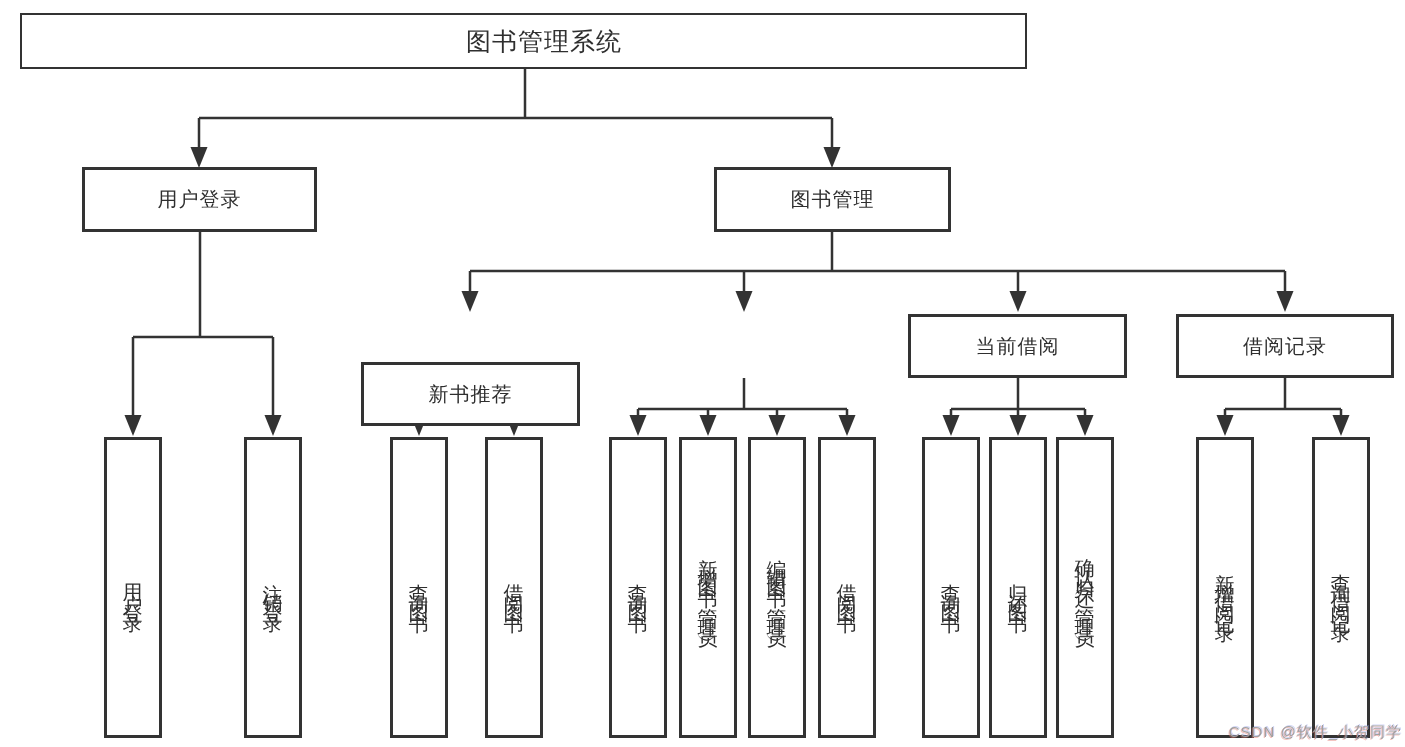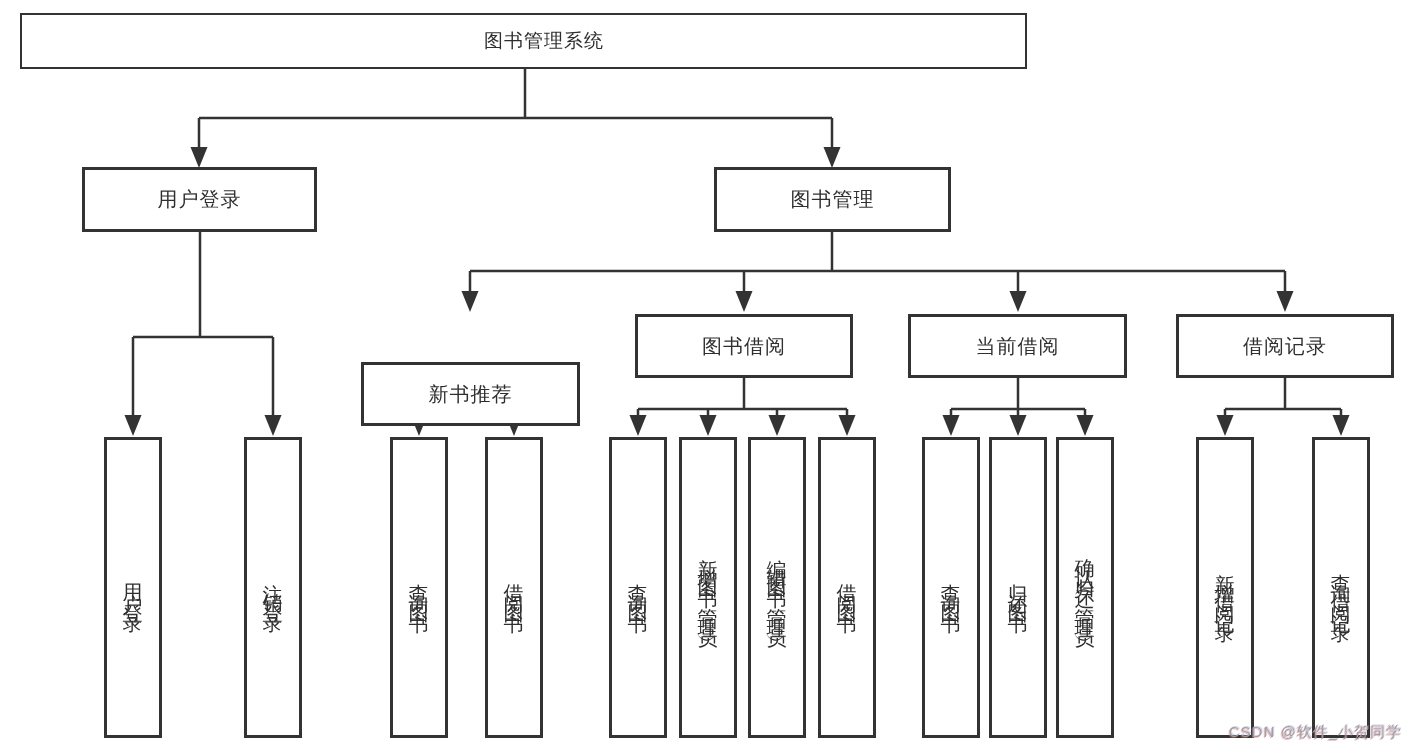--- a/index.html
+++ b/index.html
@@ -38,21 +38,21 @@
     border: 3px solid #333333;
     background: #ffffff;
     display: flex;
     align-items: center;
     justify-content: center;
     font-size: 20px;
     color: #2f2f2f;
     letter-spacing: 1px;
     z-index: 2;
   }
-  .node-h.root { border-width: 2.5px; font-size: 19px; padding-left: 41px; }
+  .node-h.root { border-width: 2.5px; font-size: 25px; padding-left: 41px; }
   .node-v {
     position: absolute;
     top: 437px;
     width: 58px;
     height: 301px;
     box-sizing: border-box;
     border: 3px solid #333333;
     background: #ffffff;
     display: flex;
     align-items: center;
@@ -128,21 +128,20 @@
   </svg>
 
   <div class="node-h root" style="left:20px; top:13px; width:1007px; height:56px;">图书管理系统</div>
 
   <div class="node-h" style="left:82px; top:167px; width:235px; height:65px;">用户登录</div>
 
   <div class="node-h" style="left:714px; top:167px; width:237px; height:65px;">图书管理</div>
 
   <div class="node-h" style="left:361px; top:314px; width:219px; height:64px;margin-top:48px;">新书推荐</div>
 
-  <div class="node-h" style="left:635px; top:314px; width:218px; height:64px;">图书借阅</div>
 
   <div class="node-h" style="left:908px; top:314px; width:219px; height:64px;">当前借阅</div>
 
   <div class="node-h" style="left:1176px; top:314px; width:218px; height:64px;">借阅记录</div>
 
   <div class="node-v" style="left:104px;">
     <span class="vtext">用户登录</span>
   </div>
   <div class="node-v" style="left:244px;">
     <span class="vtext">注销登录</span>

